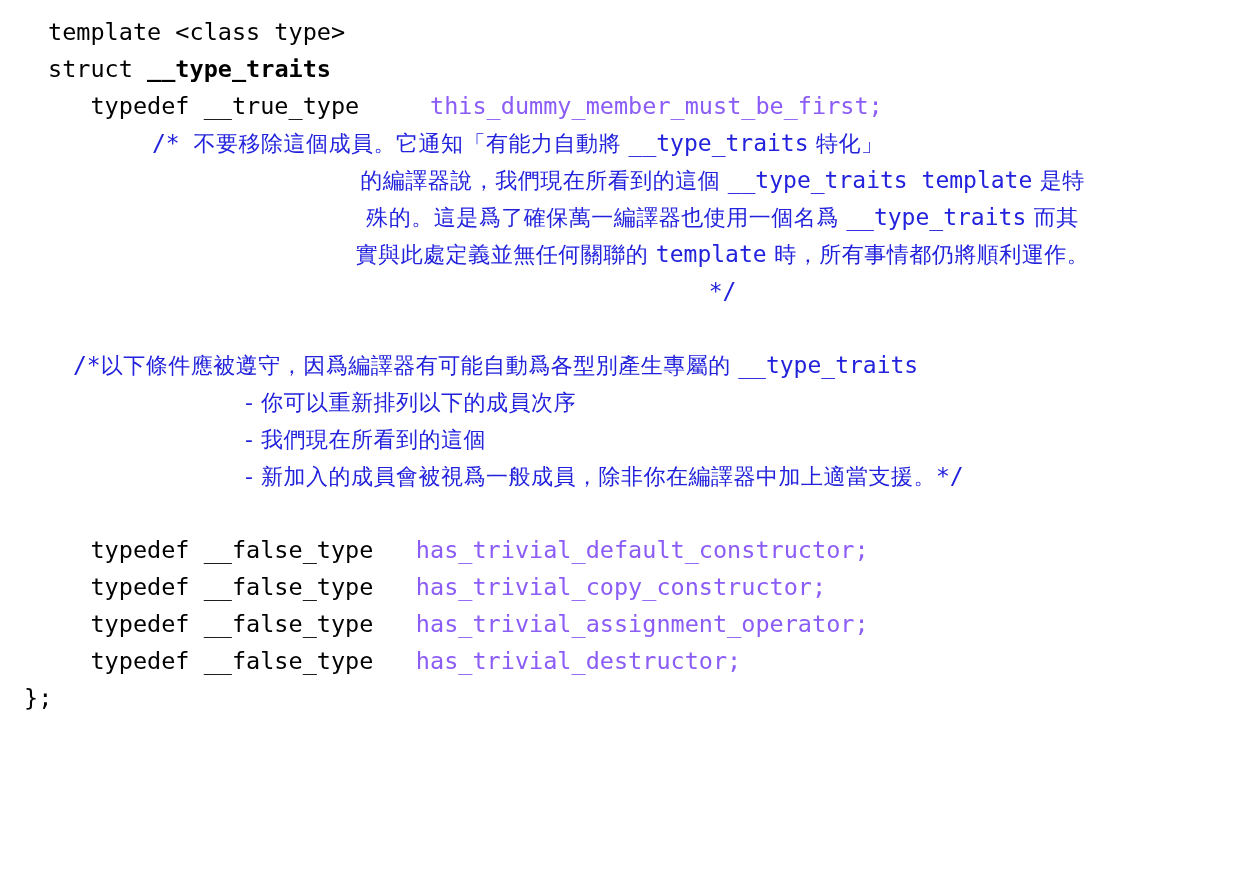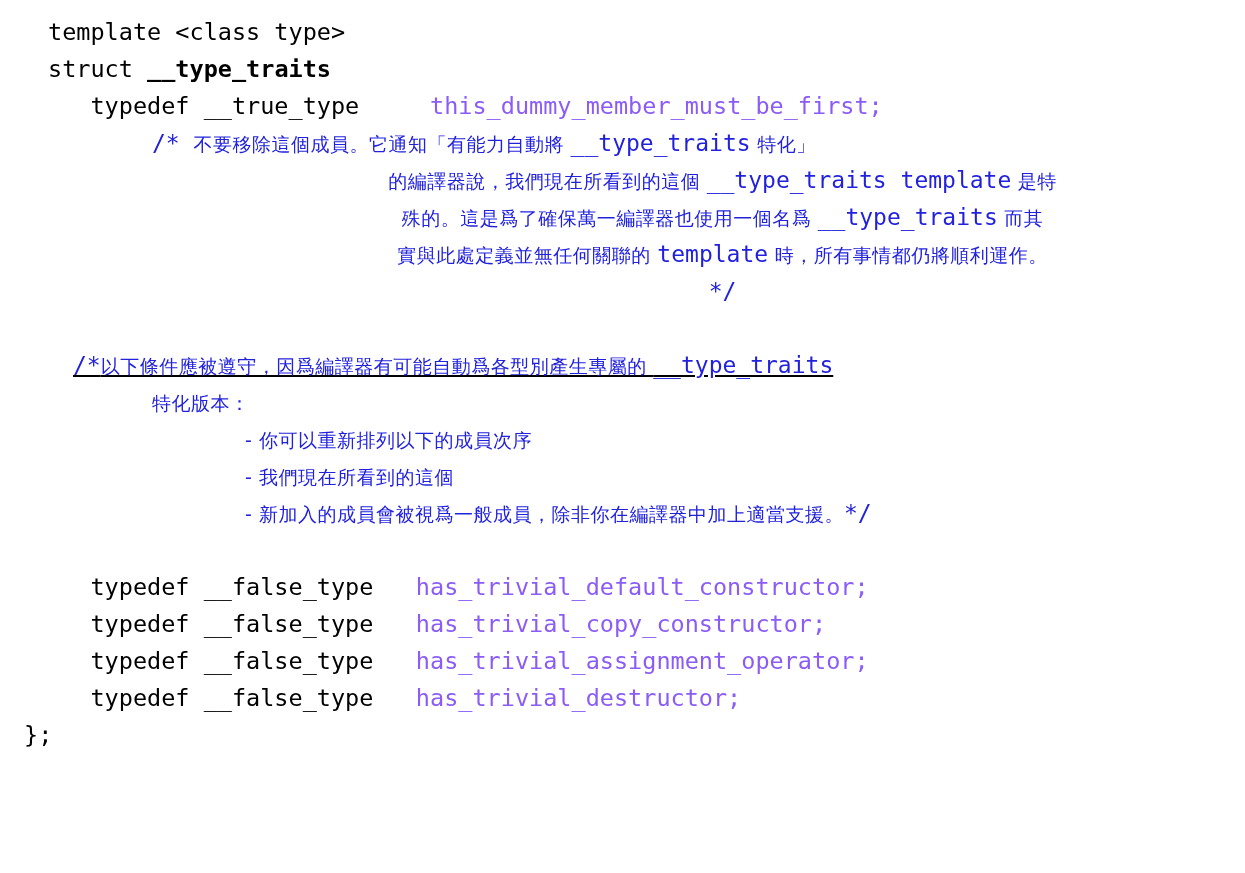--- a/index.html
+++ b/index.html
@@ -48,31 +48,31 @@
   .tok-red {
     color: #8b5cf6;
   }
   .tok-blue {
     color: #2222dd;
   }
 
   
   .cjk {
     font-family: "DejaVu Sans", "Liberation Sans", sans-serif;
-    font-size: 19px;
+    font-size: 22px;
     letter-spacing: 0.5px;
   }
   .mono-in-cjk {
     font-family: "DejaVu Sans Mono", "Liberation Mono", monospace;
     font-size: 23px;
     letter-spacing: 0px;
   }
 
   .indent-1 { padding-left: 48px; }
-  .indent-2 { padding-left: 73px; text-decoration: underline; }
+  .indent-2 { padding-left: 73px; }
   .indent-3 { padding-left: 152px; }
   .indent-4 { padding-left: 200px; text-align: center; }
   .indent-5 { padding-left: 245px; }
   .indent-0 { padding-left: 24px; }
 </style>
 </head>
 <body>
 
 <div id="page">
 
@@ -89,21 +89,20 @@
   <div class="code-line indent-4"><span class="tok-blue cjk">殊的。這是爲了確保萬一編譯器也使用一個名爲 </span><span class="tok-blue mono-in-cjk">__type_traits</span><span class="tok-blue cjk"> 而其</span></div>
 
   <div class="code-line indent-4"><span class="tok-blue cjk">實與此處定義並無任何關聯的 </span><span class="tok-blue mono-in-cjk">template</span><span class="tok-blue cjk"> 時，所有事情都仍將順利運作。</span></div>
 
   <div class="code-line indent-4"><span class="tok-blue mono-in-cjk">*/</span></div>
 
   <div class="blank-line"></div>
 
   <div class="code-line indent-2"><span class="tok-blue mono-in-cjk">/*</span><span class="tok-blue cjk">以下條件應被遵守，因爲編譯器有可能自動爲各型別產生專屬的 </span><span class="tok-blue mono-in-cjk">__type_traits</span></div>
 
-  <div class="code-line indent-3"><span class="tok-blue cjk">特化版本：</span></div>
 
   <div class="code-line indent-5"><span class="tok-blue cjk">- 你可以重新排列以下的成員次序</span></div>
 
   <div class="code-line indent-5"><span class="tok-blue cjk">- 我們現在所看到的這個</span></div>
 
 
   <div class="code-line indent-5"><span class="tok-blue cjk">- 新加入的成員會被視爲一般成員，除非你在編譯器中加上適當支援。</span><span class="tok-blue mono-in-cjk">*/</span></div>
 
   <div class="blank-line"></div>
 

